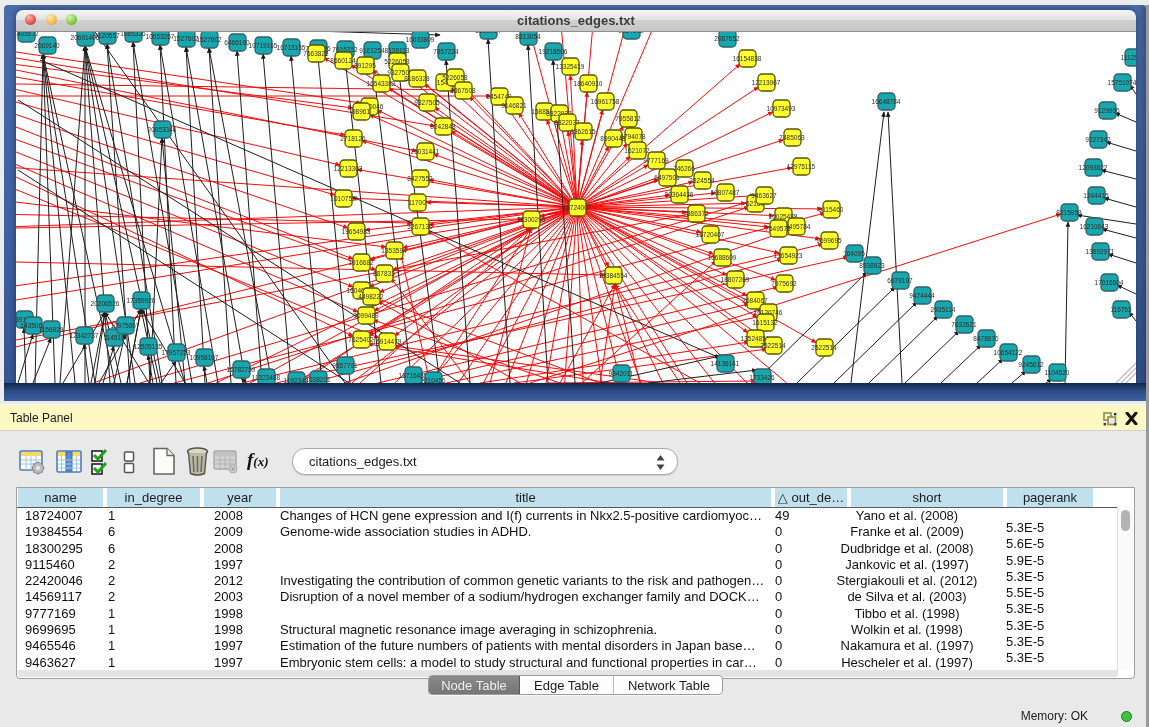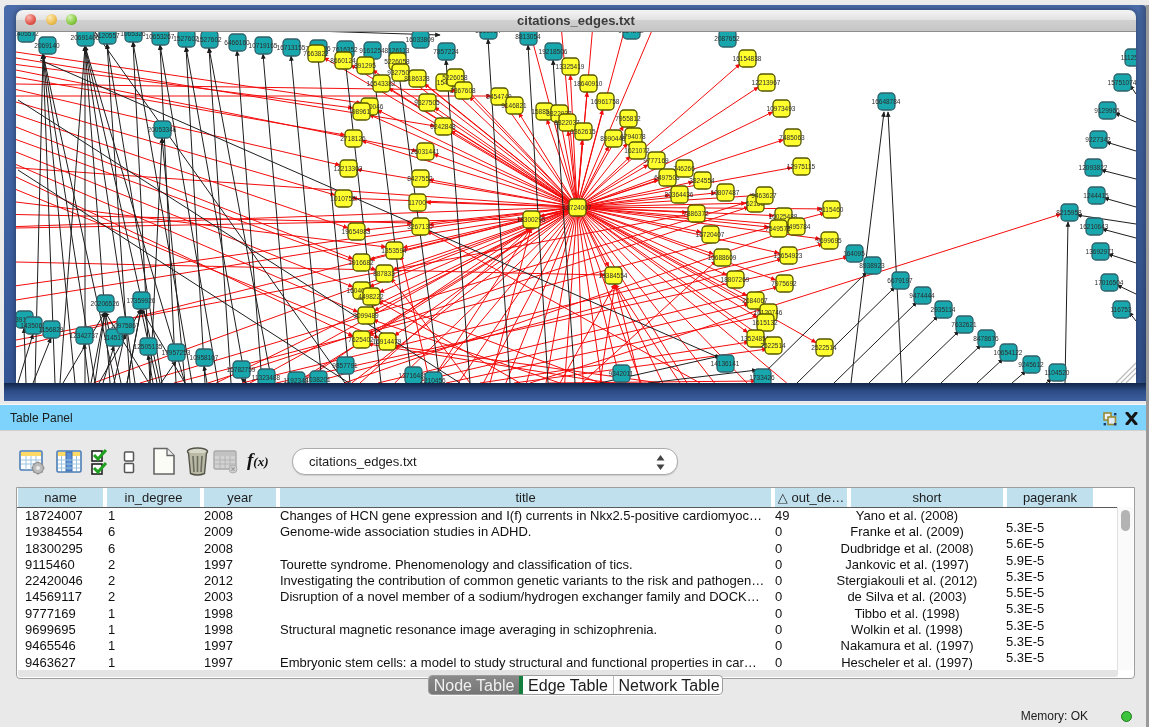--- a/index.html
+++ b/index.html
@@ -13,46 +13,46 @@
   background:linear-gradient(180deg,#122647 0%,#2c4c87 45%,#3d5f9f 100%); }
 #win { left:16px; top:10px; width:1120px; height:373px; border-radius:7px 7px 0 0; overflow:hidden;
   box-shadow:0 0 6px rgba(0,0,0,0.45); }
 #titlebar { position:absolute; left:0; top:0; width:100%; height:22px;
   background:linear-gradient(180deg,#f4f4f4 0%,#e3e3e3 45%,#d0d0d0 50%,#c6c6c6 100%);
   border-bottom:1px solid #8e8e8e; }
 #title { position:absolute; width:100%; text-align:center; top:3px; font-size:13px; font-weight:bold; color:#3c3c3c; }
 .tl { position:absolute; top:4px; width:11px; height:11px; border-radius:50%; }
 #canvas { position:absolute; left:0; top:22px; width:1120px; height:351px; background:#fff; }
 #tpanel { left:0; top:401px; width:1146px; height:326px; background:#e9e9e9; }
-#thead { left:0; top:404px; width:1146px; height:27px; background:#7dd3fc;
+#thead { left:0; top:404px; width:1146px; height:27px; background:#fef9c3;
   border-top:1px solid #f6f6f6; border-bottom:1px solid #d0d0d0; }
 #thead span { position:absolute; left:10px; top:6px; font-size:12px; color:#1c1c1c; }
 .tbi { position:absolute; }
 #dd { left:292px; top:448px; width:386px; height:27px; background:#fff; border:1px solid #ababab;
   border-radius:13px; box-shadow:0 1px 1px rgba(0,0,0,0.12); }
 #dd span { position:absolute; left:16px; top:5px; font-size:13px; color:#1a1a1a; }
 #grid { left:16px; top:487px; width:1119px; height:192px; border:1px solid #9e9e9e; background:#fff;
   border-radius:0 0 4px 4px; }
 #ghead { position:absolute; left:0; top:0; width:1101px; height:19px; background:#fff; }
 .hc { position:absolute; top:0; height:19px; background:#c0e0ee; border-right:2px solid #fff;
   font-size:13px; color:#1c1c1c; text-align:center; line-height:19px; }
 #gbody { position:absolute; left:0; top:19px; width:1101px; height:163px; border-top:1px solid #5a5a5a; overflow:hidden; }
 .tr { position:relative; height:16.3px; }
 .c { position:absolute; top:0; height:16.3px; font-size:13px; color:#101010; line-height:16px; white-space:nowrap; overflow:hidden; }
-.c0 { left:8px; width:94px; } .c1 { left:91px; width:90px; } .c2 { left:187px; width:70px; }
+.c0 { left:8px; width:94px; } .c1 { left:91px; width:90px; } .c2 { left:197px; width:70px; }
 .c3 { left:263px; width:488px; } .c4 { left:758px; width:72px; }
 .c5 { left:810px; width:160px; text-align:center; } .c6 { left:989px; width:90px;margin-top:12px; }
 #hsbar { position:absolute; left:1px; bottom:1px; width:1100px; height:7px; background:#e4e4e4; border-radius:0 0 3px 3px; }
 #vsbar { position:absolute; right:1px; top:19px; width:16px; height:163px; background:#fafafa; border-left:1px solid #e0e0e0; }
 #vthumb { position:absolute; left:3px; top:3px; width:9px; height:21px; background:#b3b3b3; border-radius:5px; }
 #tabs { left:428px; top:675px; width:295px; height:20px; border:1px solid #9c9c9c; border-radius:4px;
   background:#fdfdfd; overflow:hidden; box-shadow:0 1px 0 rgba(255,255,255,0.7); }
-.tab { position:absolute; top:0; height:30px; font-size:16px; line-height:19px; text-align:center; color:#1c1c1c; }
+.tab { position:absolute; top:0; height:30px; font-size:13px; line-height:19px; text-align:center; color:#1c1c1c; }
 #tab1 { left:0; width:90px; background:linear-gradient(180deg,#8a8a8a,#686868); color:#f0f0f0; }
-#tab2 { left:90px; width:94px; border-left:4px solid #15803d; }
+#tab2 { left:90px; width:94px; border-left:1px solid #15803d; }
 #tab3 { left:184px; width:111px; border-left:1px solid #bdbdbd; }
 #mem { left:996px; top:709px; width:92px; text-align:right; font-size:12px; color:#1c1c1c; }
 #memdot { left:1121px; top:711px; width:11px; height:11px; border-radius:50%; background:#3cc43c; border:1px solid #1e7a1e; }
 #fico { left:1103px; top:412px; width:14px; height:14px; }
 #xico { left:1125px; top:412px; width:13px; height:13px; }
 </style></head><body>
 <div class="abs" id="rstrip"></div>
 <div class="abs" id="blue"></div>
 <div class="abs" id="win">
   <div id="titlebar">
@@ -714,21 +714,20 @@
         <div class="c c1">6</div>
         <div class="c c2">2008</div>
         <div class="c c4">0</div>
         <div class="c c5">Dudbridge et al. (2008)</div>
         <div class="c c6">5.9E-5</div>
       </div>
 <div class="tr">
         <div class="c c0">9115460</div>
         <div class="c c1">2</div>
         <div class="c c2">1997</div>
-        <div class="c c3">Tourette syndrome. Phenomenology and classification of tics.</div>
         <div class="c c4">0</div>
         <div class="c c5">Jankovic et al. (1997)</div>
         <div class="c c6">5.3E-5</div>
       </div>
 <div class="tr">
         <div class="c c0">22420046</div>
         <div class="c c1">2</div>
         <div class="c c2">2012</div>
         <div class="c c3">Investigating the contribution of common genetic variants to the risk and pathogen…</div>
         <div class="c c4">0</div>
@@ -758,20 +757,21 @@
         <div class="c c2">1998</div>
         <div class="c c3">Structural magnetic resonance image averaging in schizophrenia.</div>
         <div class="c c4">0</div>
         <div class="c c5">Wolkin et al. (1998)</div>
         <div class="c c6">5.3E-5</div>
       </div>
 <div class="tr">
         <div class="c c0">9465546</div>
         <div class="c c1">1</div>
         <div class="c c2">1997</div>
+        <div class="c c3">Estimation of the future numbers of patients with mental disorders in Japan base…</div>
         <div class="c c4">0</div>
         <div class="c c5">Nakamura et al. (1997)</div>
         <div class="c c6">5.3E-5</div>
       </div>
 <div class="tr">
         <div class="c c0">9463627</div>
         <div class="c c1">1</div>
         <div class="c c2">1997</div>
         <div class="c c3">Embryonic stem cells: a model to study structural and functional properties in car…</div>
         <div class="c c4">0</div>

